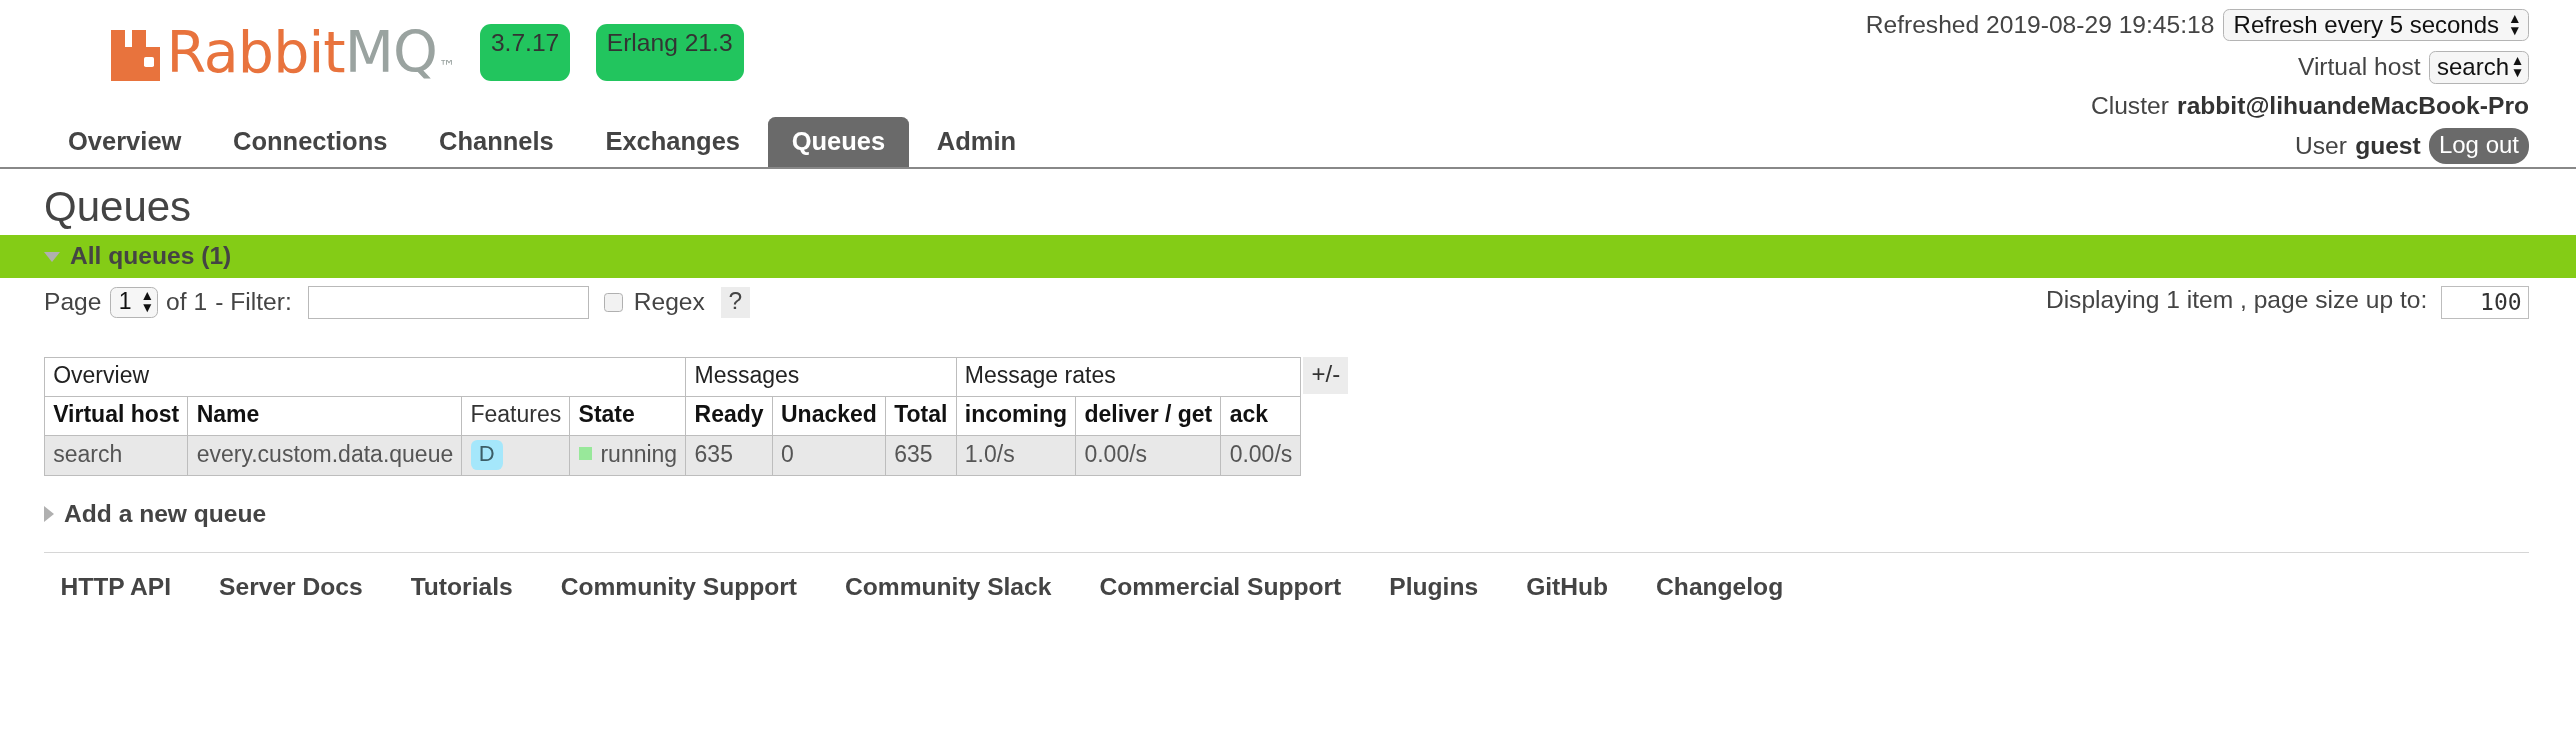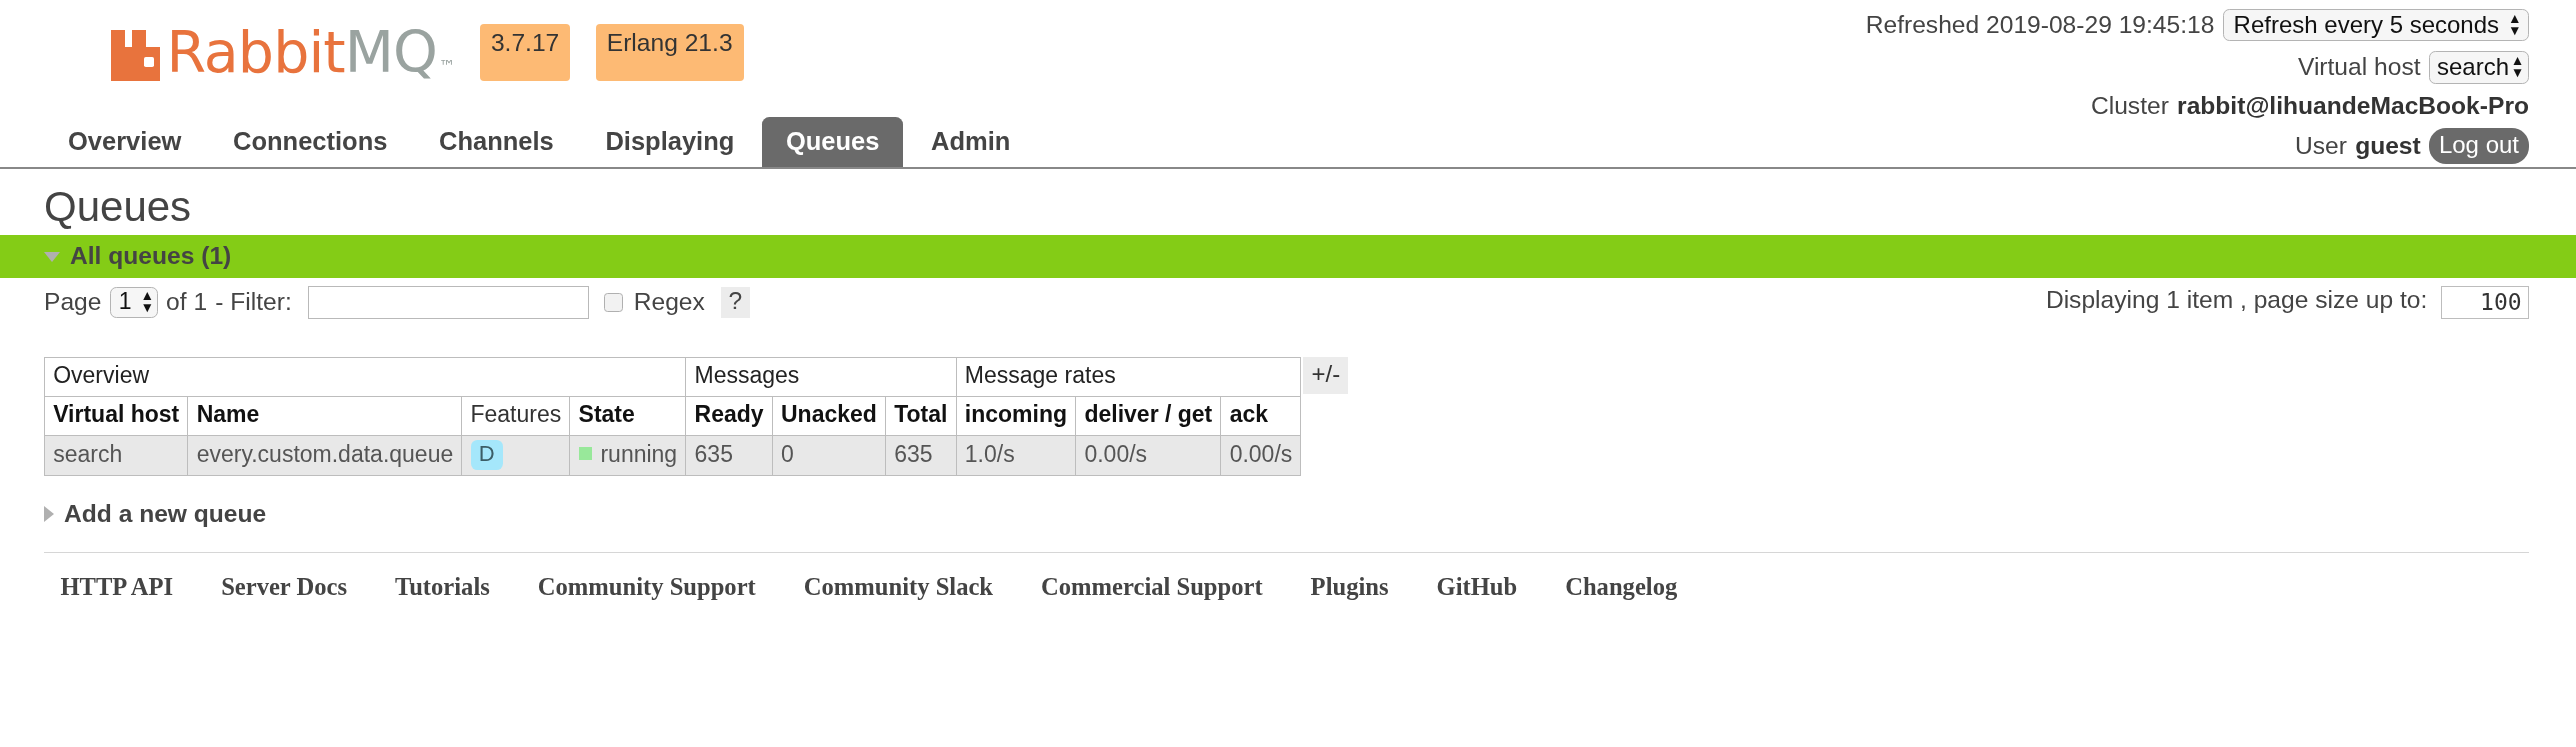--- a/index.html
+++ b/index.html
@@ -72,24 +72,24 @@
   .rmq-rabbit { color: #e8733d; }
   .rmq-mq { color: #9aa3a0; }
   .rmq-tm {
     color: #9aa3a0;
     font-size: 16.4px;
     line-height: 16.4px;
     padding-bottom: 5.5px;
     padding-left: 1.8px;
   }
   .pill {
-    background: #fdba74;
+    background: #22c55e;
     color: #333333;
     font-size: 24.6px;
-    border-radius: 4px;
+    border-radius: 11px;
     padding: 4.6px 11px 6.4px;
     margin-left: 25.5px;
     white-space: nowrap;
     font-family: "Liberation Sans", sans-serif;
   }
 
   .header-right {
     position: absolute;
     right: 47px;
     top: 9px;
@@ -387,21 +387,20 @@
     padding: 0 0 0 16.4px;
     display: flex;
   }
   #footer li {
     font-size: 24.6px;
     font-weight: bold;
     color: #444444;
     margin-right: 48px;
     white-space: nowrap;
     cursor: pointer;
-    font-family: Liberation Serif, serif;
   }
 </style>
 </head>
 <body>
 
 <div id="header">
 
   <div class="logo-block">
     <div class="rmq-logo">
       <span class="rmq-mark">
@@ -453,21 +452,21 @@
       <button class="logout-btn">Log out</button>
     </div>
 
   </div>
 
   <nav id="nav">
     <ul>
       <li>Overview</li>
       <li>Connections</li>
       <li>Channels</li>
-      <li>Displaying</li>
+      <li>Exchanges</li>
       <li class="active">Queues</li>
       <li>Admin</li>
     </ul>
   </nav>
 </div>
 
 <div id="main">
 
   <h1 class="page-title">Queues</h1>
 

